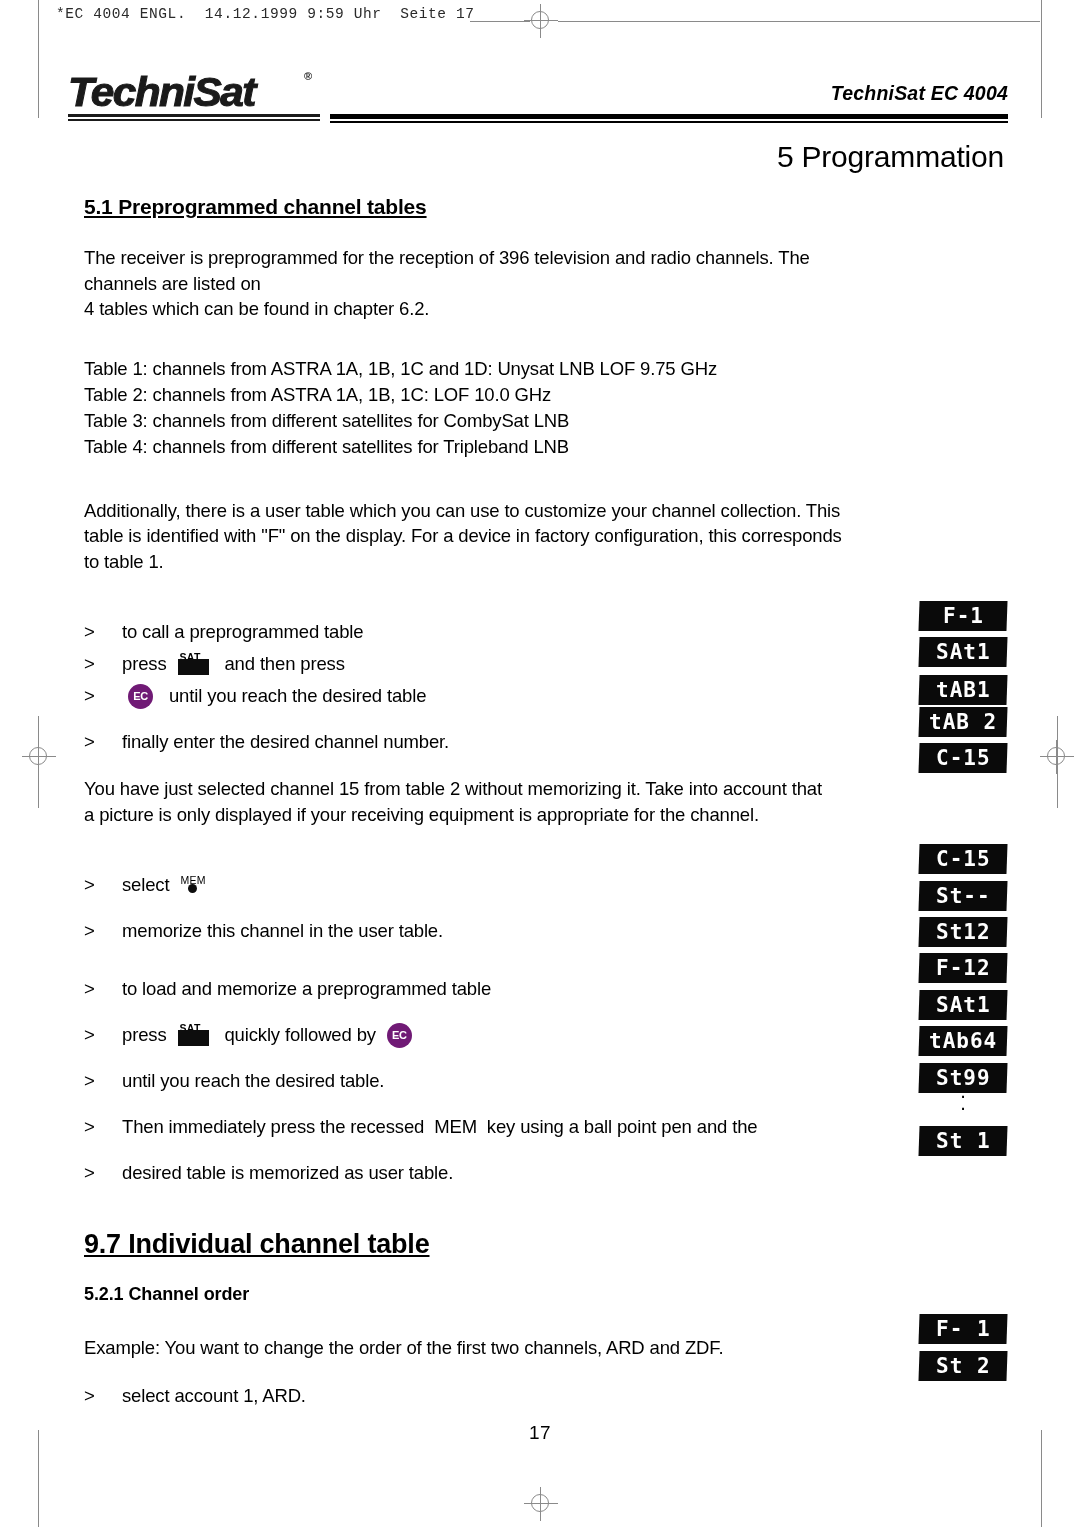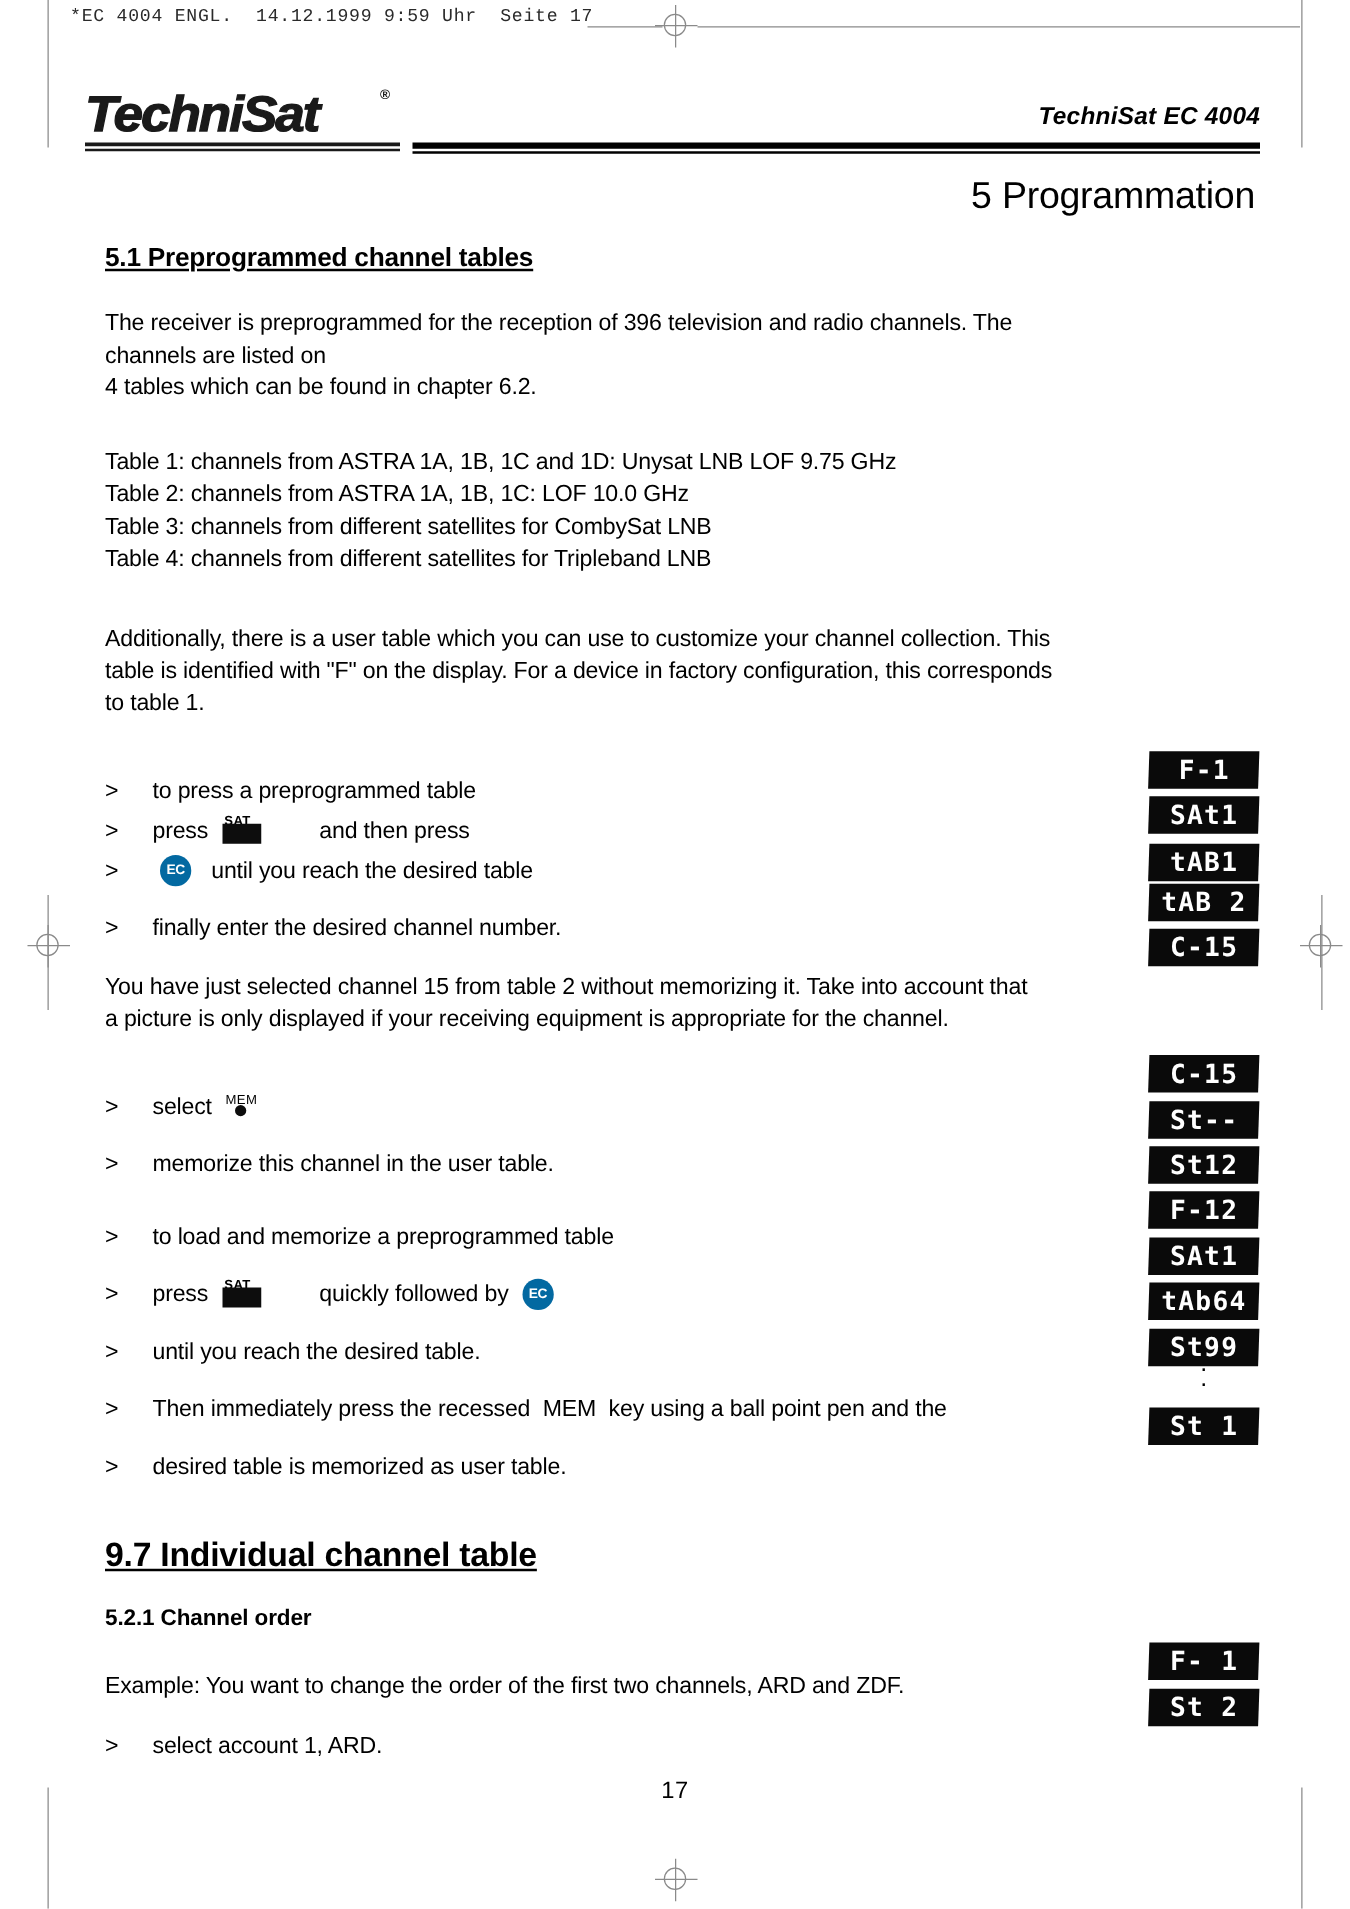--- a/index.html
+++ b/index.html
@@ -228,41 +228,40 @@
   .step-gap { height: 14px; }
 
   
   .key-sat {
     display: inline-block;
     position: relative;
     width: 34px;
     height: 26px;
     margin: 0 7px;
     vertical-align: middle;
-    padding-left: 31px;
   }
   .key-sat .cap {
     position: absolute;
     left: 0; top: 8px;
     width: 31px; height: 16px;
     background: #0d0d0d;
   }
   .key-sat .lbl {
     position: absolute;
     left: 1px; top: -7px;
     font-size: 10.5px;
     font-weight: bold;
     letter-spacing: 0.3px;
   }
   .key-ec {
     display: inline-block;
     width: 25px;
     height: 25px;
     border-radius: 50%;
-    background: #0369a1;
+    background: #701a75;
     color: #fff;
     font-size: 11px;
     font-weight: bold;
     line-height: 25px;
     text-align: center;
     letter-spacing: -0.3px;
     margin: 0 6px;
     vertical-align: middle;
   }
   .key-mem {
@@ -402,21 +401,21 @@
   </div>
 
   <div style="height:18px"></div>
 
 
   <div style="height:4px"></div>
 
   <div class="steps">
     <div class="step">
       <span class="gt">&gt;</span>
-      <span class="txt">to press a preprogrammed table</span>
+      <span class="txt">to call a preprogrammed table</span>
     </div>
     <div class="step">
       <span class="gt">&gt;</span>
       <span class="txt">press </span>
       <span class="key-sat">
         <span class="lbl">SAT</span>
         <span class="cap"></span>
       </span>
       <span class="txt"> and then press</span>
     </div>

